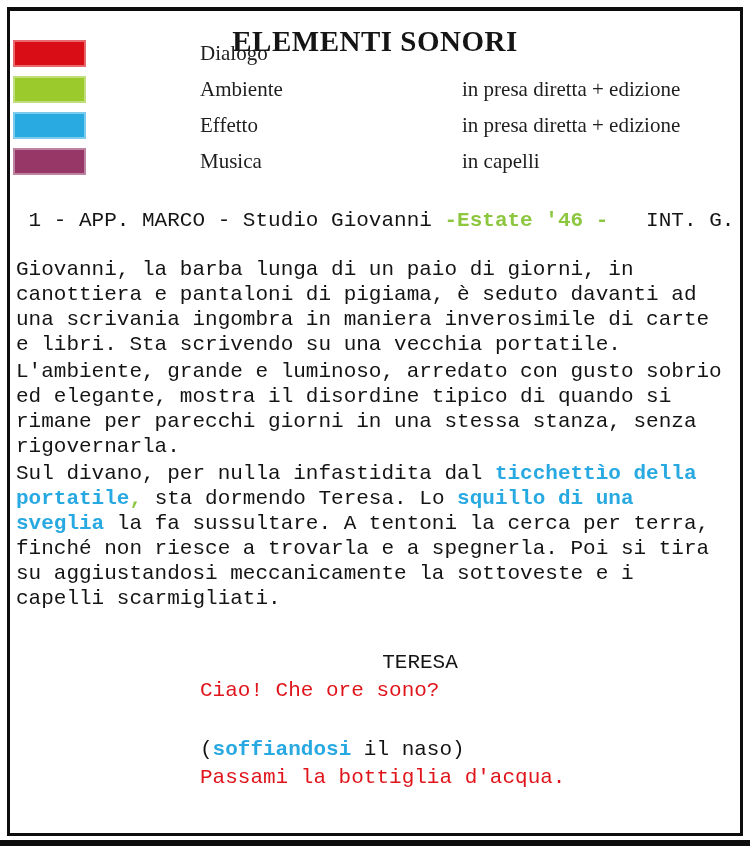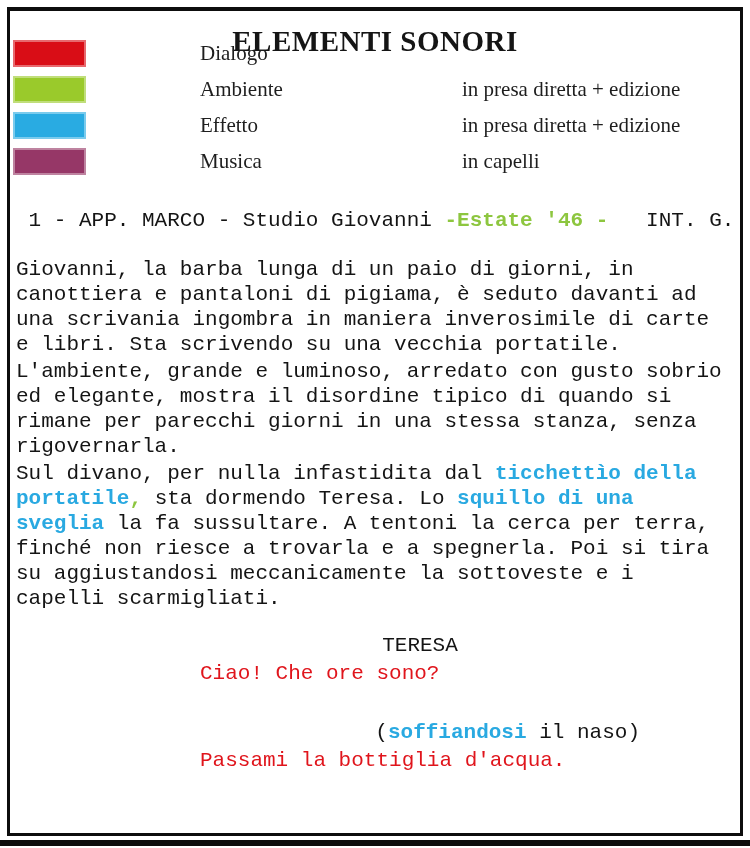--- a/index.html
+++ b/index.html
@@ -29,24 +29,24 @@
         font-size:21px;line-height:25px;color:var(--ink,#141414);}
   .heading{white-space:pre;margin:0 0 24px 0;}
   .script p{margin:0 0 2px 0;padding:0;}
 
   .seg-black{color:var(--ink,#141414);font-family:Liberation Mono, monospace;}
   .seg-green-bold{color:var(--green,#8dc63f);font-weight:bold;}
   .seg-blue-bold{color:var(--blue,#29a9e1);font-weight:bold;}
   .seg-red-bold{color:var(--red,#e0151c);font-weight:normal;}
 
   .dialogue{margin-left:184px;width:440px;line-height:28px;}
-  .dialogue:first-of-type{margin-top:21px;}
+  .dialogue:first-of-type{margin-top:38px;}
   .dialogue + .dialogue{margin-top:31px;}
   .char-name{text-align:center;color:var(--ink,#141414);}
-  .paren{text-align:right;}
+  .paren{text-align:left;}
   .dlg-line{text-align:left;font-weight:bold;color:var(--red,#e0151c);}
 </style>
 </head>
 <body>
 
 <div class="screen">
   <div class="page">
 
     <div class="legend-title">ELEMENTI SONORI</div>
 

